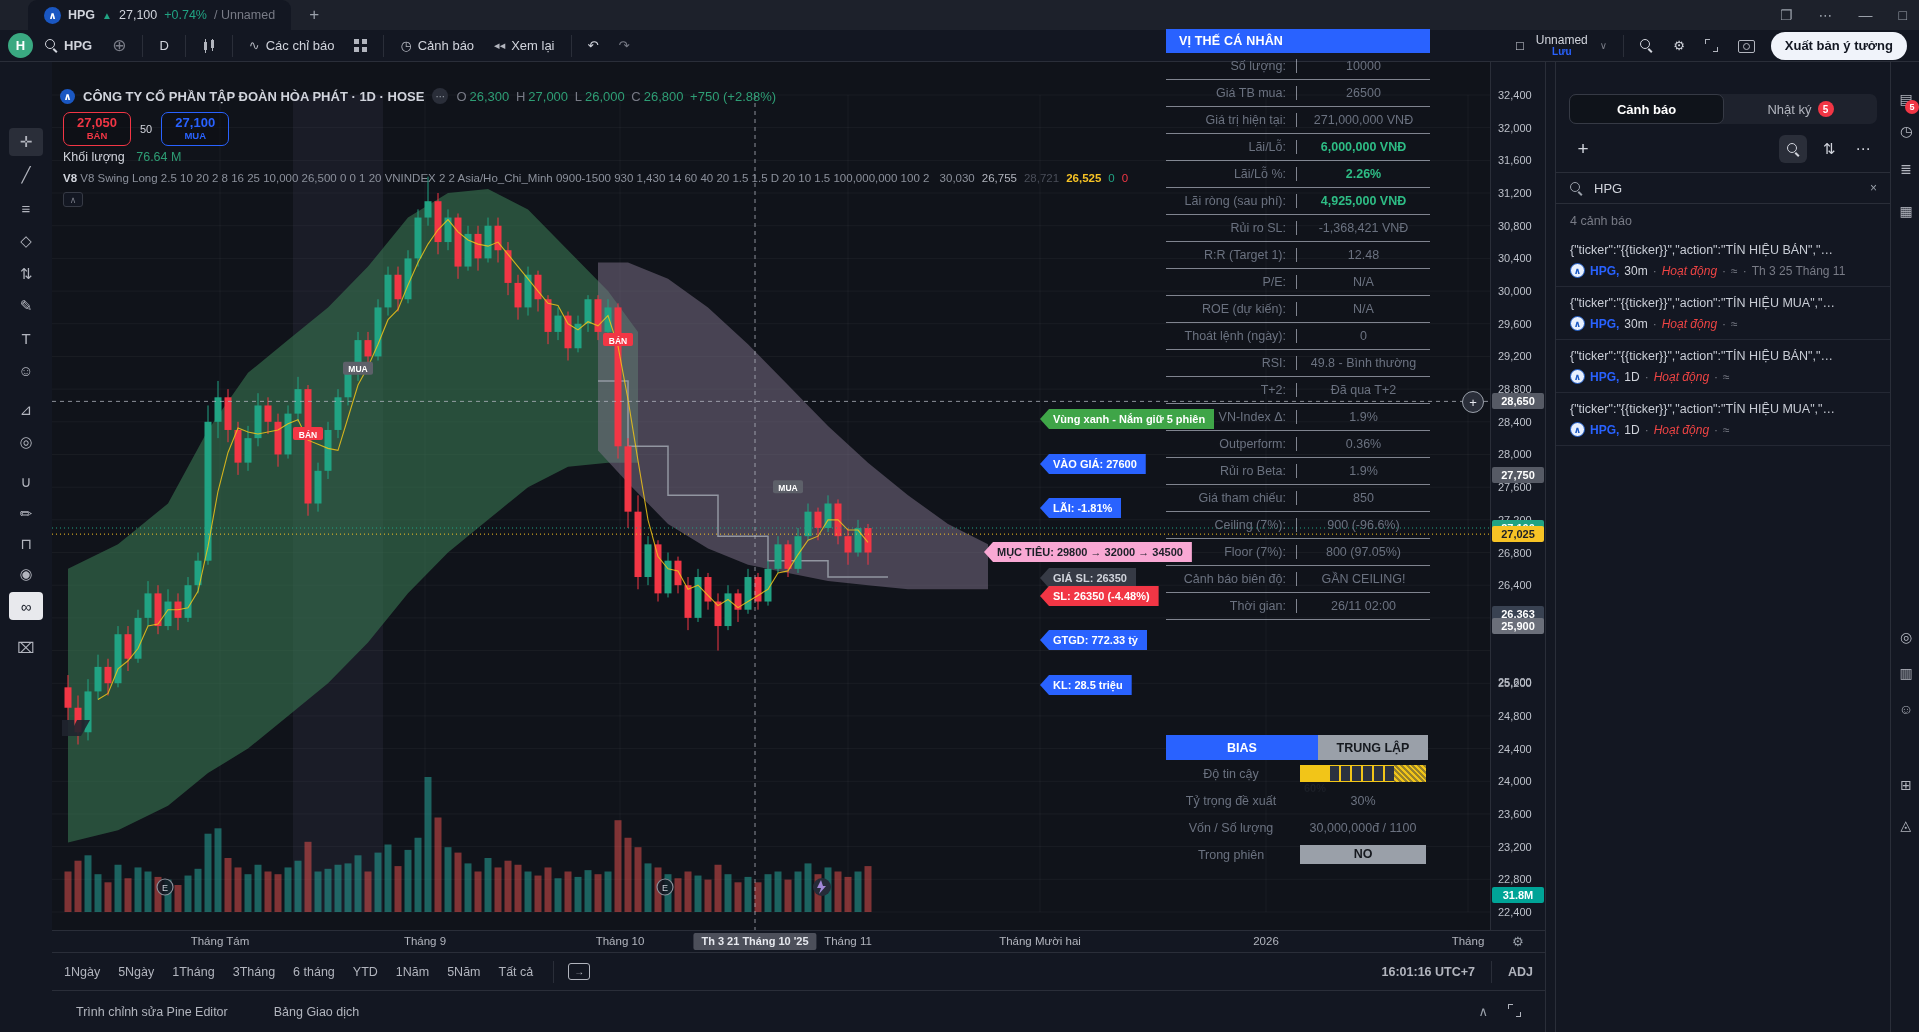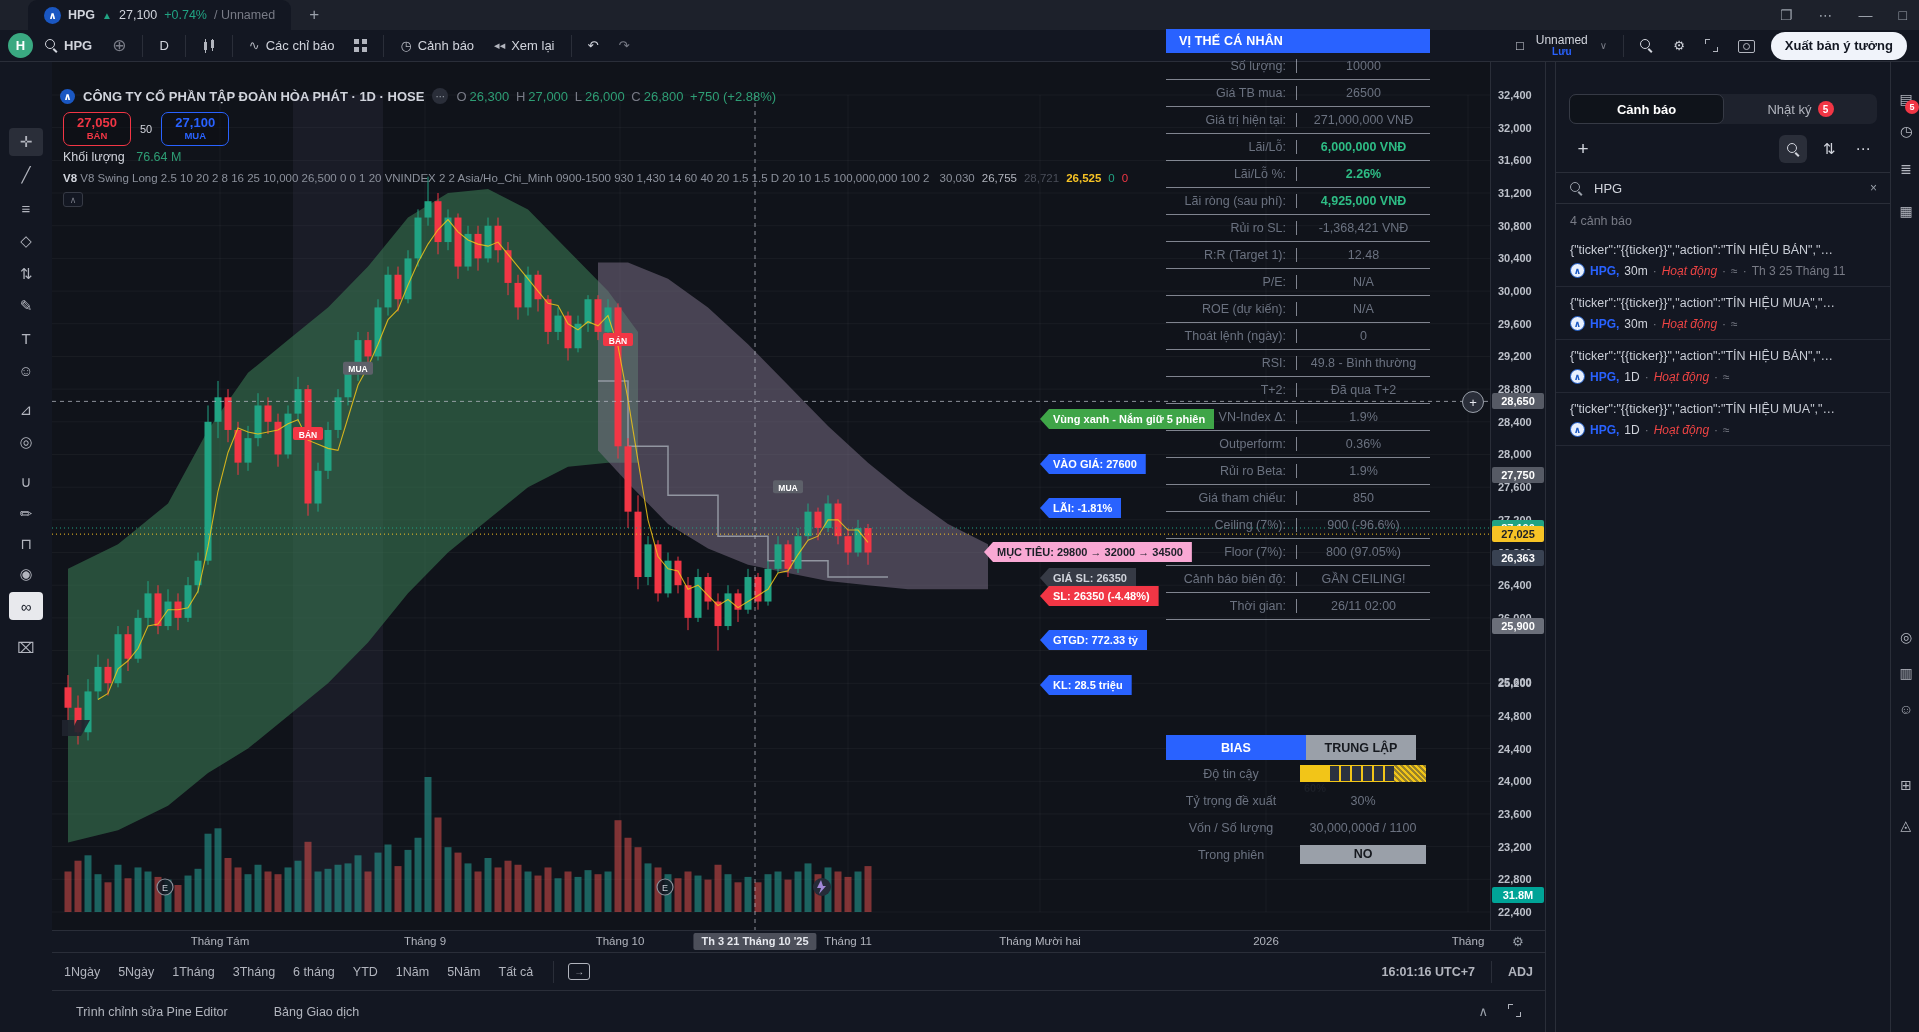--- a/index.html
+++ b/index.html
@@ -59,34 +59,34 @@
   #pos-table{position:absolute;left:1166px;top:29px;width:264px;z-index:5;font-size:12.5px;}
   #pos-head{height:24px;background:#2962ff;display:flex;align-items:center;}
   #pos-head b{width:130px;text-align:center;color:#fff;font-size:12.5px;letter-spacing:.2px;}
   .prow{height:27px;display:flex;align-items:center;border-bottom:1px solid rgba(220,226,240,.55);box-sizing:border-box;}
   .prow .pl{width:130px;text-align:right;padding-right:10px;box-sizing:border-box;color:#6b7280;}
   .prow .pv{width:134px;text-align:center;color:#6b7280;border-left:1px solid rgba(220,226,240,.55);box-sizing:border-box;}
   .prow .pv.green{color:#2ebd85;font-weight:bold;}
   
   #bias-table{position:absolute;left:1166px;top:735px;width:264px;z-index:5;font-size:12.5px;}
   #bias-head{height:25px;display:flex;font-weight:bold;}
-  #bias-head .bh-l{width:140px;background:#2962ff;color:#fff;display:flex;align-items:center;justify-content:center;}
+  #bias-head .bh-l{width:152px;background:#2962ff;color:#fff;display:flex;align-items:center;justify-content:center;}
   #bias-head .bh-r{width:110px;background:#9aa0a9;color:#16191f;display:flex;align-items:center;justify-content:center;}
   .brow{height:27px;display:flex;align-items:center;}
   .brow .bl{width:130px;text-align:center;color:#6b7280;}
   .brow .bv{width:134px;text-align:center;color:#6b7280;}
   .chip-no{display:block;margin:0 4px;background:#9aa0a9;color:#16191f;font-weight:bold;height:19px;line-height:19px;}
   .progress{display:flex;height:17px;margin:0 4px;background:#f2c518;align-items:stretch;}
   .progress .pct{color:#1b1f27;font-weight:bold;font-size:11px;line-height:17px;padding:15px 4px;}
   .progress .segs{display:flex;gap:2px;padding:1px 0;}
   .progress .seg{width:9px;background:#2b3140;}
   .progress .hatch{flex:1;background:repeating-linear-gradient(45deg,rgba(43,49,64,.45) 0 2px,transparent 2px 4px);}
   
   #price-axis{position:absolute;left:1490px;top:62px;width:55px;height:868px;background:#131722;border-left:1px solid #2a2e39;}
-  .tick{position:absolute;left:0;width:100%;text-align:left;padding-left:7px;box-sizing:border-box;color:#bdc1ca;font-size:11px;font-weight:bold;}
+  .tick{position:absolute;left:0;width:100%;text-align:left;padding-left:7px;box-sizing:border-box;color:#bdc1ca;font-size:11px;}
   .chip{position:absolute;left:1px;right:2px;height:16px;line-height:16px;text-align:center;font-size:11px;font-weight:bold;border-radius:2px;z-index:3;}
   
   #time-axis{position:absolute;left:52px;top:930px;width:1493px;height:22px;background:#131722;border-top:1px solid #2a2e39;}
   .tlabel{position:absolute;top:4px;transform:translateX(-50%);color:#b2b5be;font-size:11.5px;white-space:nowrap;}
   #t-chip{position:absolute;top:2px;height:17px;line-height:17px;background:#4c4f5a;color:#e6e8ee;font-size:11px;padding:0 8px;transform:translateX(-50%);border-radius:2px;z-index:2;font-weight:bold;white-space:nowrap;}
   #axis-gear{position:absolute;left:1460px;top:3px;color:#9aa0aa;font-size:13px;cursor:pointer;}
   
   #tf-bar{position:absolute;left:52px;top:952px;width:1493px;height:38px;background:#131722;border-top:1px solid #2a2e39;display:flex;align-items:center;padding:0 12px;box-sizing:border-box;}
   .tfb{color:#b2b5be;font-size:12.5px;margin-right:18px;cursor:pointer;}
   .icon-goto{width:20px;height:15px;border:1.5px solid #b2b5be;border-radius:3px;color:#b2b5be;font-size:10px;display:flex;align-items:center;justify-content:center;cursor:pointer;}
@@ -728,21 +728,21 @@
       <div class="tick" style="top: 680.6px;">24,400</div>
       <div class="tick" style="top: 713.28px;">24,000</div>
       <div class="tick" style="top: 745.96px;">23,600</div>
       <div class="tick" style="top: 778.64px;">23,200</div>
       <div class="tick" style="top: 811.32px;">22,800</div>
       <div class="tick" style="top: 844px;">22,400</div>
       <div class="chip" style="top: 331.375px; background: rgb(86, 90, 101); color: rgb(255, 255, 255);">28,650</div>
       <div class="chip" style="top: 404.905px; background: rgb(86, 90, 101); color: rgb(255, 255, 255);">27,750</div>
       <div class="chip" style="top: 458.01px; background: rgb(33, 163, 131); color: rgb(255, 255, 255);">27,100</div>
       <div class="chip" style="top: 464.137px; background: rgb(247, 195, 37); color: rgb(27, 31, 39);">27,025</div>
-      <div class="chip" style="top: 488px; background: rgb(57, 66, 82); color: rgb(255, 255, 255);">26,363</div>
+      <div class="chip" style="top: 544px; background: rgb(57, 66, 82); color: rgb(255, 255, 255);">26,363</div>
       <div class="chip" style="top: 556.05px; background: rgb(107, 111, 122); color: rgb(255, 255, 255);">25,900</div>
       <div class="chip" style="top: 825px; background: rgb(0, 164, 151); color: rgb(255, 255, 255);">31.8M</div>
     </div>
 
   <div id="time-axis">
     <div id="t-chip" style="left: 703px;">Th 3 21 Tháng 10 '25</div>
     <span id="axis-gear">⚙</span>
   <div class="tlabel" style="left: 168px;">Tháng Tám</div>
       <div class="tlabel" style="left: 373px;">Tháng 9</div>
       <div class="tlabel" style="left: 568px;">Tháng 10</div>

